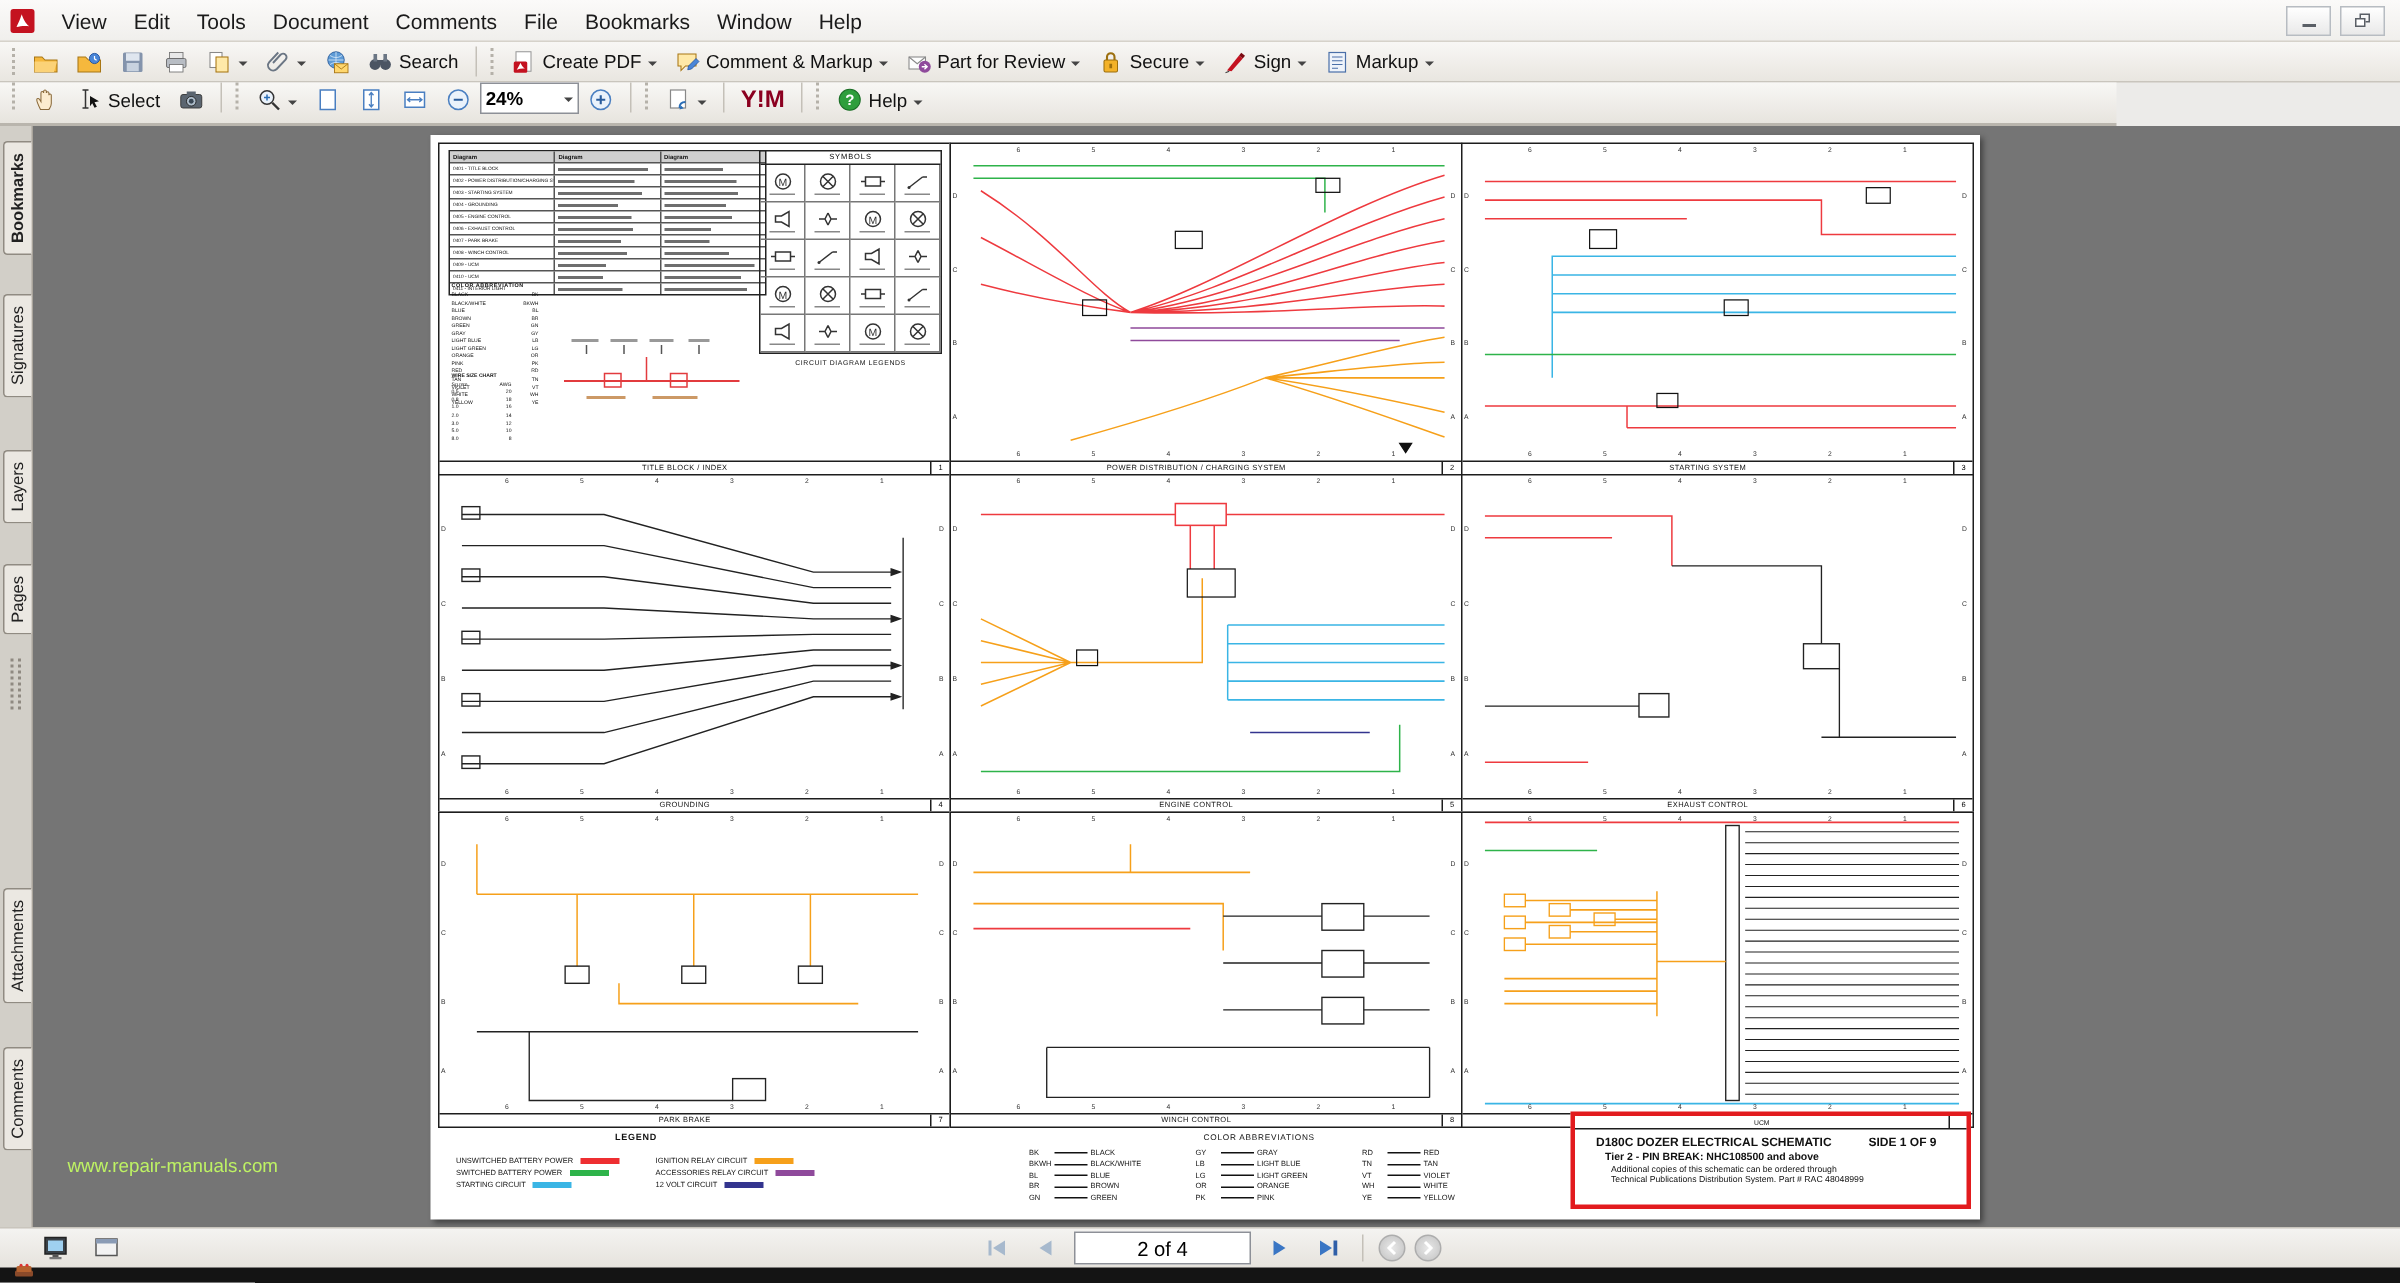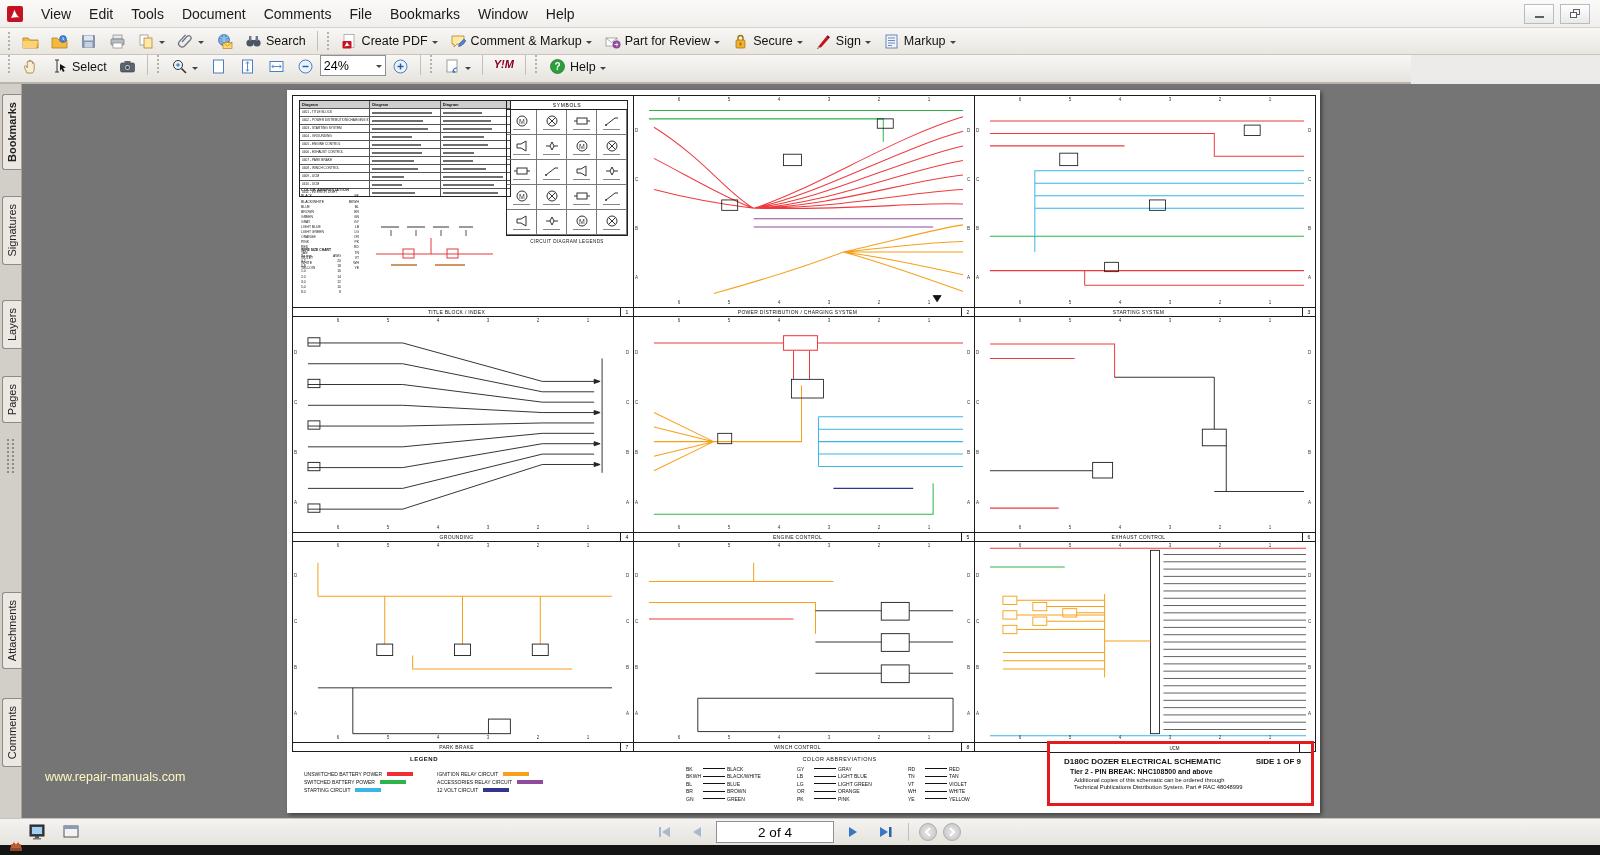--- a/index.html
+++ b/index.html
@@ -28,23 +28,23 @@
   .toolbar2 { position:absolute; left:0; top:55px; width:1411px; height:29px;
     background:linear-gradient(#f8f7f5,#e7e4de); border-bottom:2px solid #b9b5ad;
     display:flex; align-items:flex-start; padding-left:4px; }
   .grip { width:4px; height:18px; border-left:2px dotted #b5b1a9; margin:0 4px; }
   .sep  { width:1px; height:20px; background:#c4c0b8; margin:0 5px; }
   .tbtn { display:flex; align-items:center; gap:4px; padding:2px 5px; border:1px solid transparent;
     border-radius:2px; font-size:12.5px; color:#111; white-space:nowrap; }
   .caret { width:0; height:0; border:3.5px solid transparent; border-top-color:#444; margin-top:6px; }
   .icon16 { width:17px; height:17px; display:block; }
   .zoomfield { display:flex; align-items:center; border:1px solid #8d9097; background:#fff;
-    height:21px; width:66px; padding:0 3px; font-size:12.5px; justify-content:space-between; }
+    height:21px; width:66px; padding:0 3px; font-size:12.5px; justify-content:space-between;font-weight:bold; }
   .zoomfield .caret { margin-top:5px; }
-  .yim { font-weight:bold; font-style:italic; color:#8b0020; font-size:11px; letter-spacing:0; }
+  .yim { font-weight:bold; color:#8b0020; font-size:16px; letter-spacing:0; }
 
   
   .main { position:absolute; left:0; top:84px; width:1600px; height:734px; display:flex; }
   .tabstrip { width:22px; background:#d2cfc8; border-right:1px solid #a9a49b; position:relative; }
   .vtab { position:absolute; left:2px; width:19px; background:#ebe8e2; border:1px solid #908b82;
     border-right:none; border-radius:3px 0 0 3px; display:flex; align-items:center; justify-content:center; }
   .vtab span { writing-mode:vertical-rl; transform:rotate(180deg); font-size:11px; color:#222; padding:7px 0; }
   .vtab.active span { font-weight:bold; }
   .strip-grip { position:absolute; left:7px; top:355px; width:7px; height:34px; border-left:2px dotted #8f8a81; border-right:2px dotted #8f8a81; }
   .docarea { position:relative; flex:1; background:#757575; overflow:hidden; }
@@ -104,21 +104,21 @@
   .ca-cols { display:flex; justify-content:center; gap:26px; }
   .ca-row { display:flex; align-items:center; height:7.5px; }
   .ca-abbr { width:17px; }
   .ca-line { width:22px; border-top:1px solid #111; margin-right:2px; }
   .ca-name { width:44px; }
   .leg-right { flex:1; position:relative; }
   .redbox { position:absolute; left:-2px; top:-11px; right:2px; bottom:2px; border:3px solid #e21b1e; background:#fff; }
   .ucmstrip { height:9px; border-bottom:1px solid #1d1d1d; display:flex; align-items:center; }
   .ucmstrip .t { flex:1; text-align:center; font-size:4.5px; }
   .ucmstrip .n { width:12px; border-left:1px solid #1d1d1d; height:100%; }
-  .tb-line1 { display:flex; justify-content:space-between; padding:4px 10px 0 14px; font-size:8px; font-weight:bold;gap:16px; }
+  .tb-line1 { display:flex; justify-content:space-between; padding:4px 20px 0 14px; font-size:8px; font-weight:bold;gap:16px; }
   .tb-line2 { padding:2px 0 0 20px; font-size:7px; font-weight:bold; }
   .tb-line3 { padding:2px 0 0 24px; font-size:5.8px; }
   .tb-line4 { padding:1px 0 0 24px; font-size:5.8px; }
 
   
   .statusbar { position:absolute; left:0; top:818px; width:1600px; height:27px;
     background:linear-gradient(#f4f3f1,#e6e3dd); border-top:1px solid #c9c5bd; }
   .sb-icons { position:absolute; left:28px; top:4px; display:flex; gap:16px; }
   .navcluster { position:absolute; left:652px; top:2px; display:flex; align-items:center; gap:6px; }
   .navbtn { width:26px; height:21px; display:flex; align-items:center; justify-content:center; }
@@ -388,21 +388,21 @@
         </div>
         <div class="vtab" style="top: 508px;">
           <span>Attachments</span>
         </div>
         <div class="vtab" style="top: 614px;">
           <span>Comments</span>
         </div>
       </div>
 
     <div class="docarea">
-      <div class="watermark" style="color: #fef9c3;">www.repair-manuals.com</div>
+      <div class="watermark" style="color: #bef264;">www.repair-manuals.com</div>
 
       <div class="page">
         <div class="panel-grid">
 
           <div class="panel panel-1">
             <div class="idx-table" id="idx-table">
                 <div class="idx-row">
                   <div class="idx-cell">Diagram</div>
                   <div class="idx-cell">Diagram</div>
                   <div class="idx-cell">Diagram</div>

